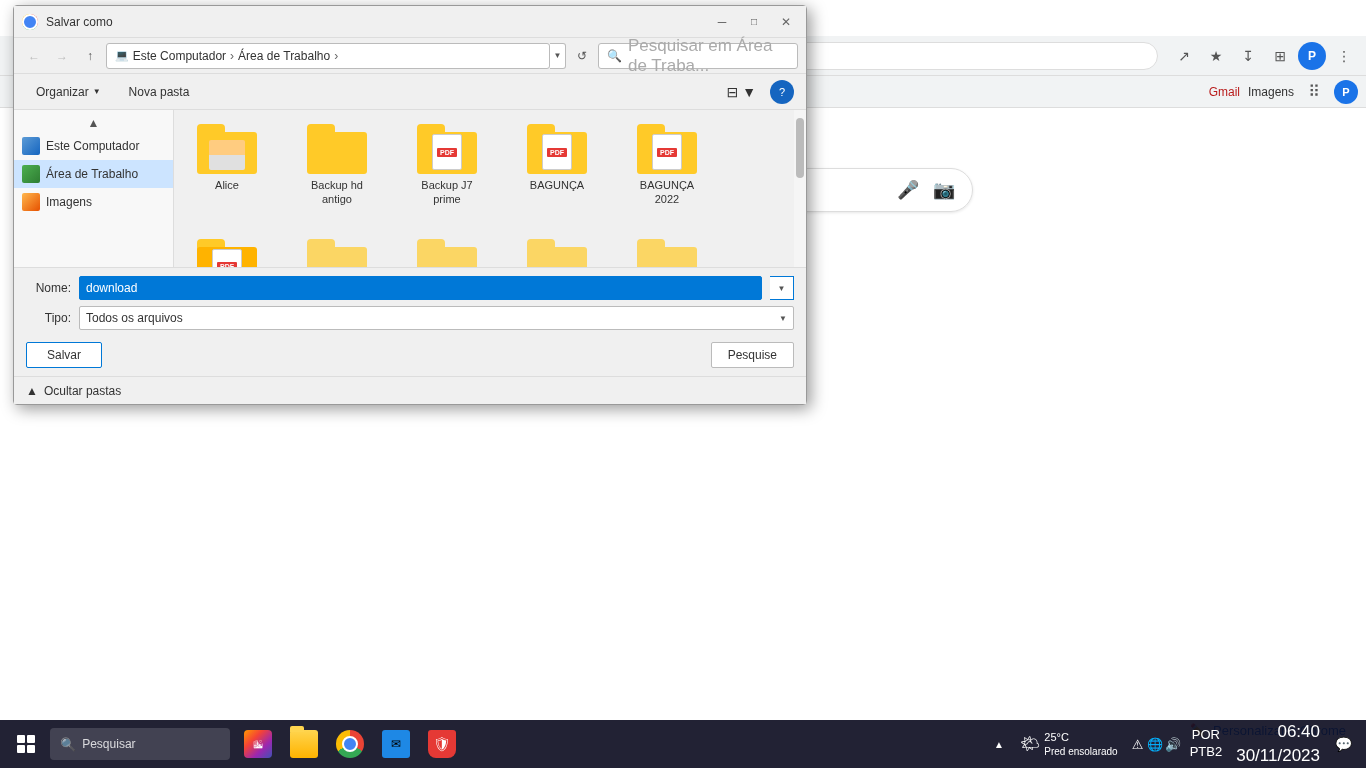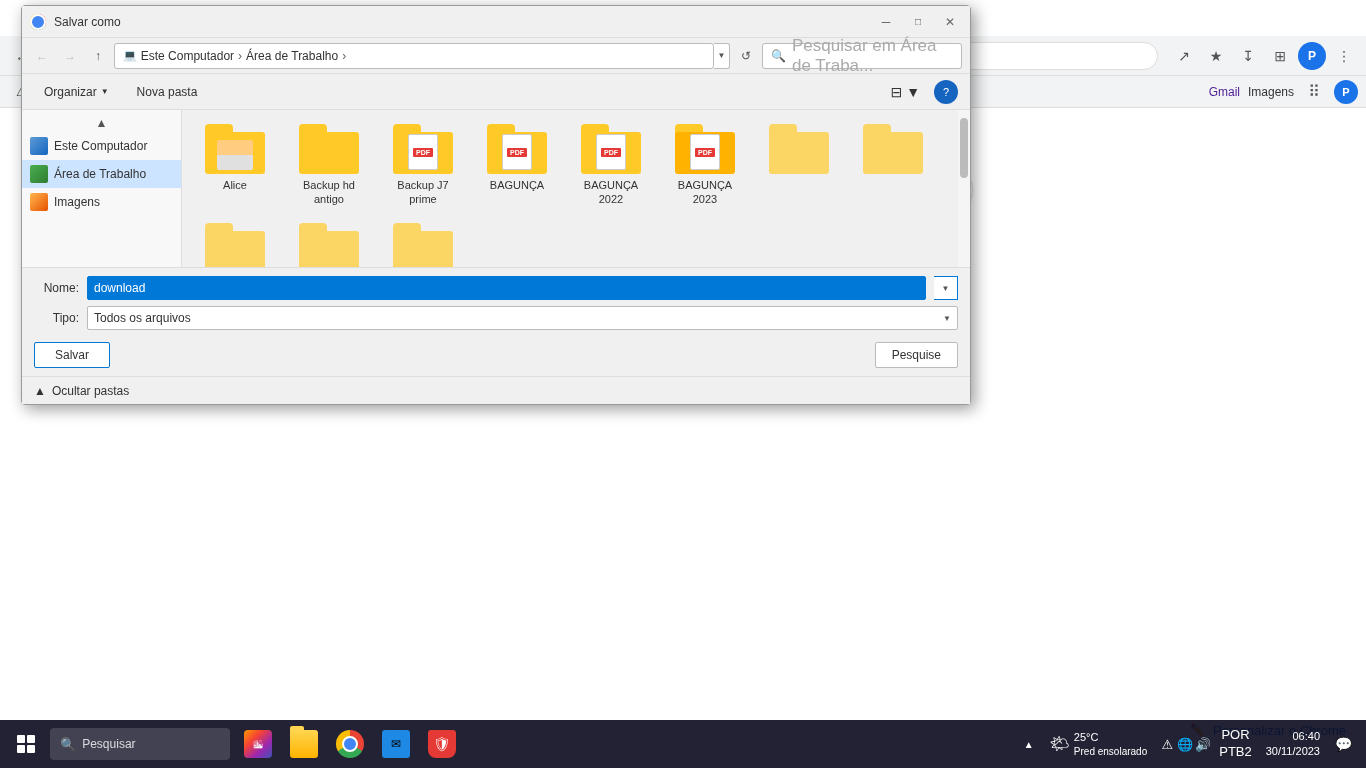--- a/index.html
+++ b/index.html
@@ -168,22 +168,22 @@
       display: flex;
       align-items: center;
       gap: 6px;
       color: #1a73e8;
       font-size: 13px;
       cursor: pointer;
     }
     .save-dialog {
       position: absolute;
       top: 5px;
-      left: 21px;
-      width: 950px;
+      left: 13px;
+      width: 794px;
       height: 400px;
       background: #f0f0f0;
       border: 1px solid #999;
       box-shadow: 4px 4px 16px rgba(0,0,0,0.4);
       display: flex;
       flex-direction: column;
       pointer-events: all;
       border-radius: 4px;
     }
 
@@ -378,21 +378,21 @@
 
     
     .dialog-file-area {
       flex: 1;
       overflow-y: auto;
       overflow-x: hidden;
       padding: 8px;
       display: flex;
       flex-wrap: wrap;
       align-content: flex-start;
-      gap: 4px;
+      gap: 20px;
       position: relative;
     }
     .dialog-file-area::-webkit-scrollbar { width: 10px; }
     .dialog-file-area::-webkit-scrollbar-track { background: #f5f5f5; }
     .dialog-file-area::-webkit-scrollbar-thumb { background: #bbb; border-radius: 4px; }
 
     .file-item {
       width: 90px;
       display: flex;
       flex-direction: column;
@@ -714,21 +714,21 @@
       color: white;
       font-size: 11px;
       cursor: pointer;
     }
 
     .taskbar-clock {
       display: flex;
       flex-direction: column;
       align-items: flex-end;
       color: white;
-      font-size: 11px;
+      font-size: 17px;
       padding: 0 6px;
       cursor: pointer;
       line-height: 1.4;
     }
 
     .taskbar-lang {
       display: flex;
       flex-direction: column;
       align-items: center;
       color: white;
@@ -773,21 +773,21 @@
   <div class="bookmarks-bar">
     <div class="bookmark-item">
       <span>⚠</span>
       <span>Erros na Web</span>
     </div>
     <div class="bookmark-item">
       <span style="color:#e53935">●</span>
       <span>PREPARAÇÃO PRÉ-...</span>
     </div>
     <div style="margin-left:auto; display:flex; align-items:center; gap:8px;">
-      <span style="color:#4c1d95;cursor:pointer">Gmail</span>
+      <span style="color:#b91c1c;cursor:pointer">Gmail</span>
       <span style="color:#333;cursor:pointer">Imagens</span>
       <button style="width:24px;height:24px;background:transparent;border:none;cursor:pointer;font-size:16px;color:#555">⠿</button>
       <div class="profile-circle" style="width:24px;height:24px;font-size:11px">P</div>
     </div>
   </div>
 
   <div class="browser-content">
     <div class="google-search-bar">
       <span class="search-icon-gs">🔍</span>
       <span style="font-size:14px;color:#aaa">Pesquise no Google ou digite um URL</span>

